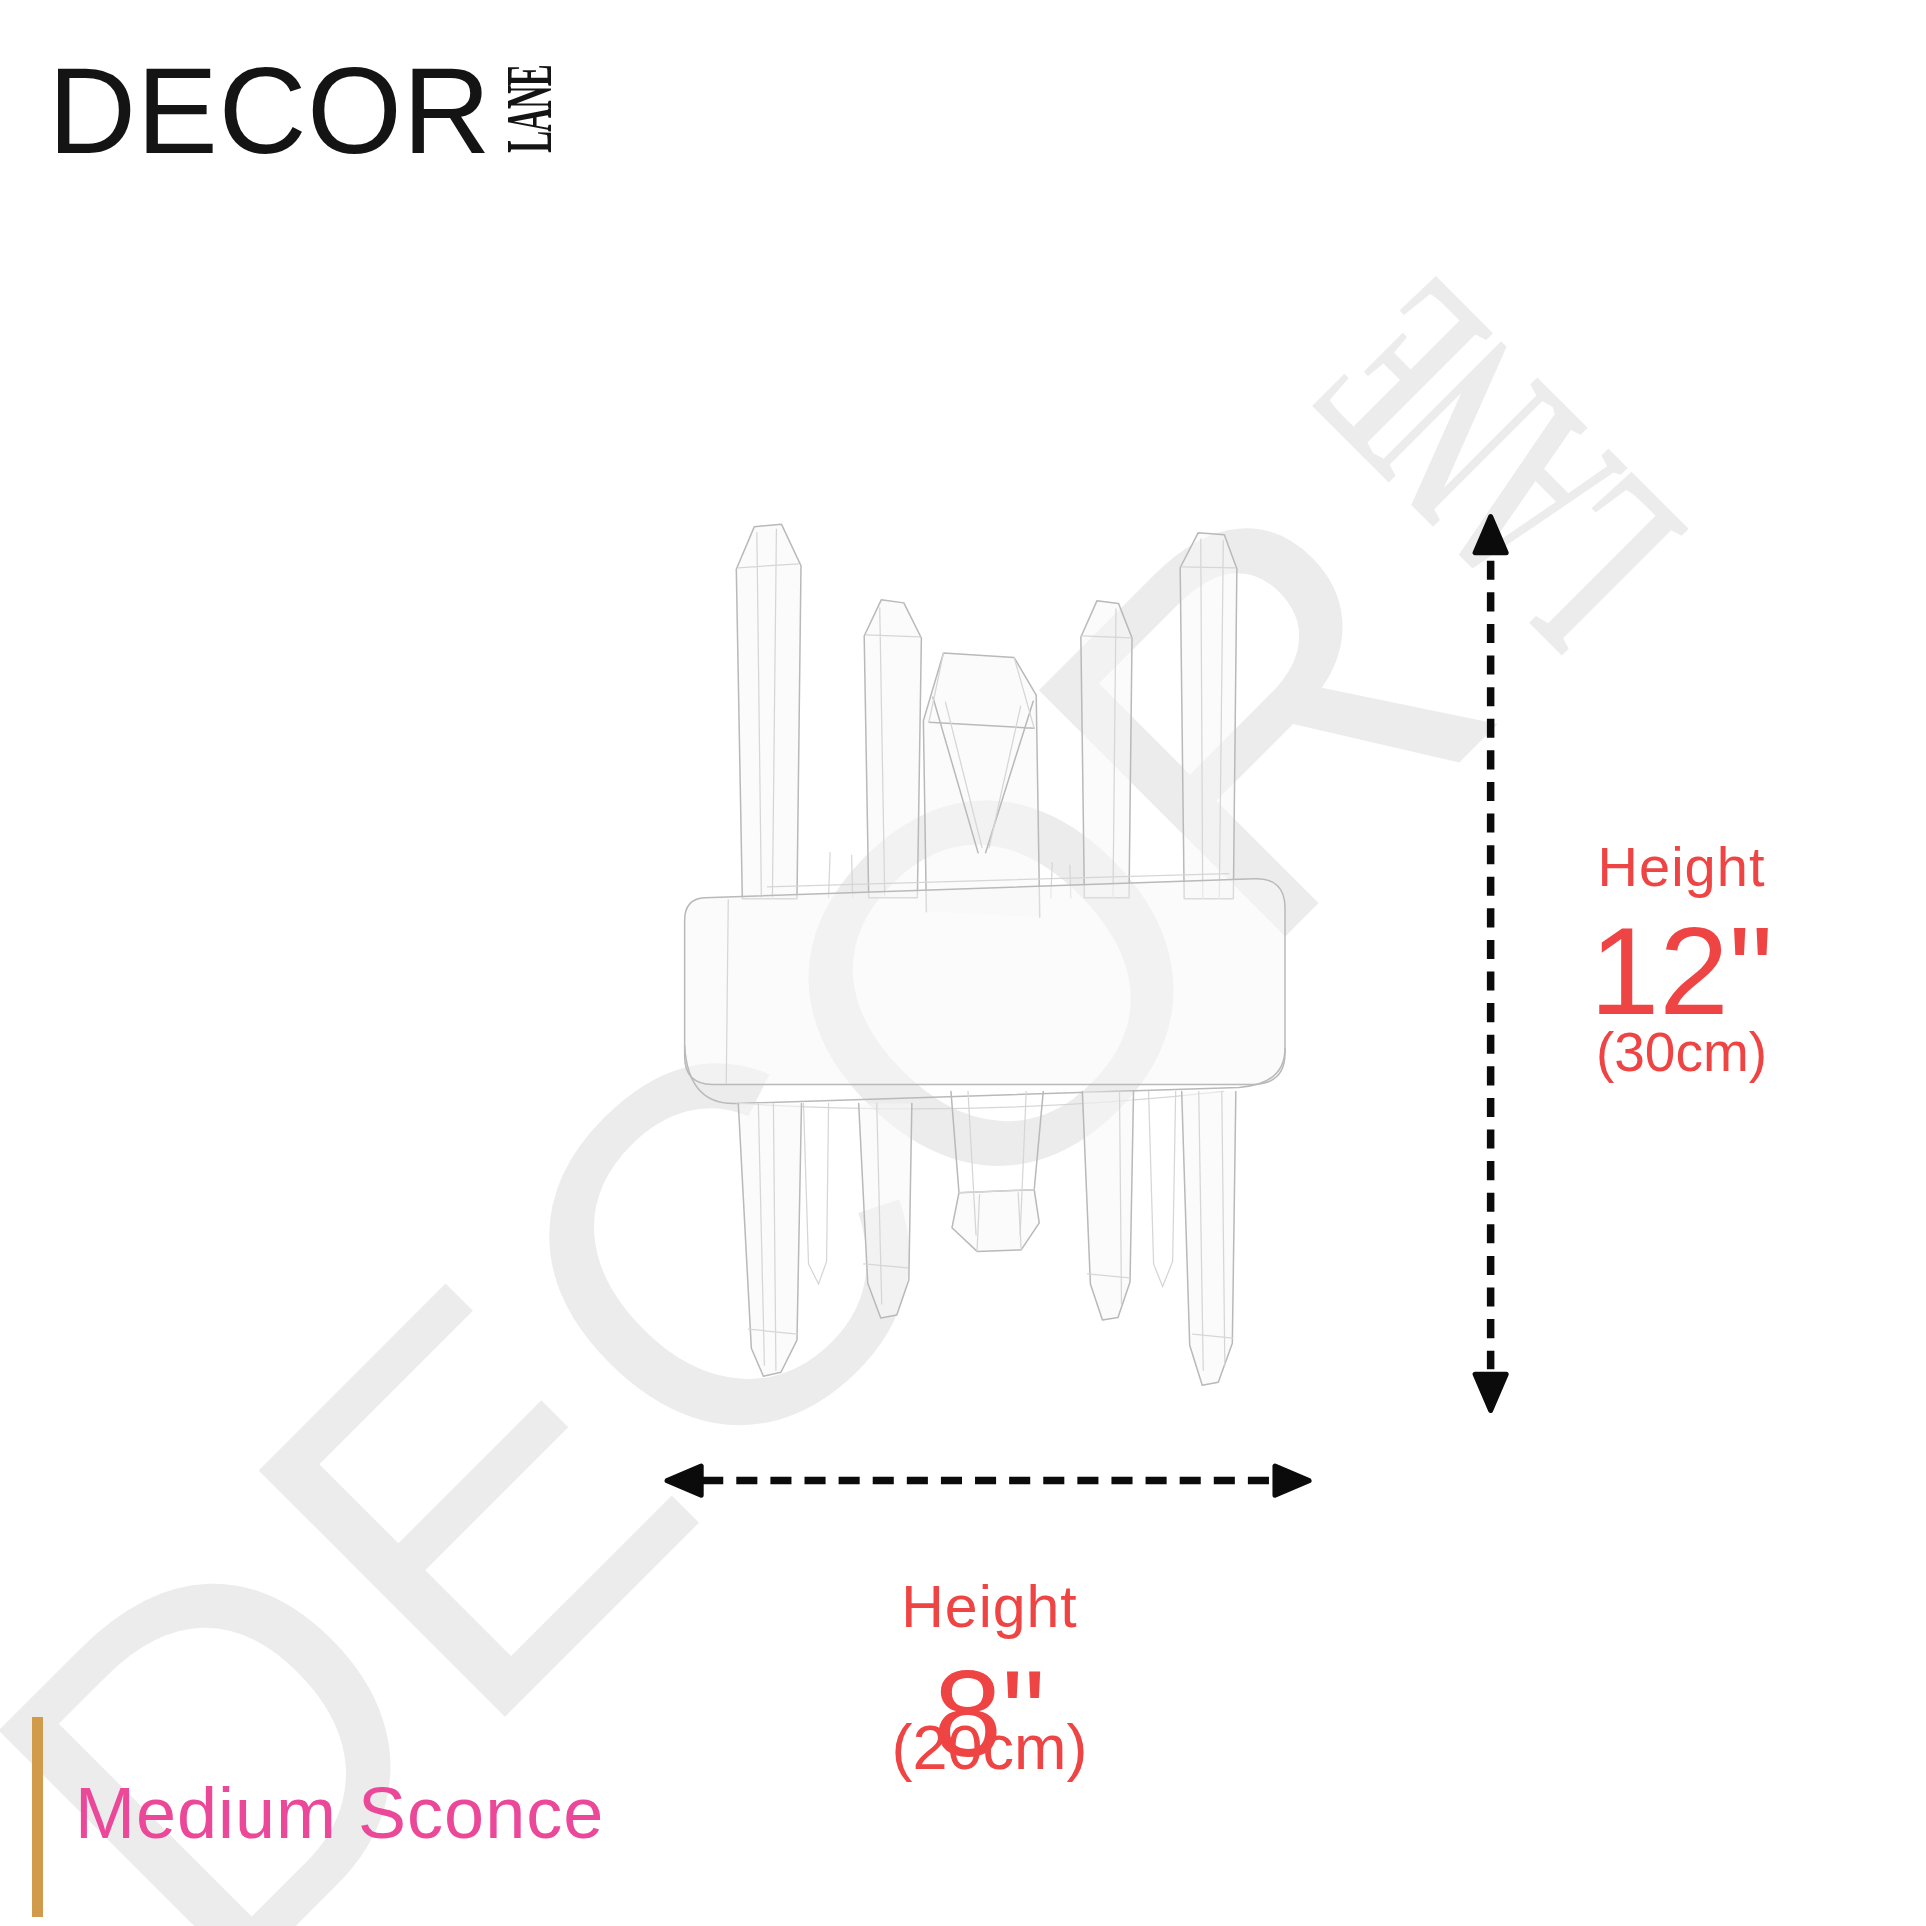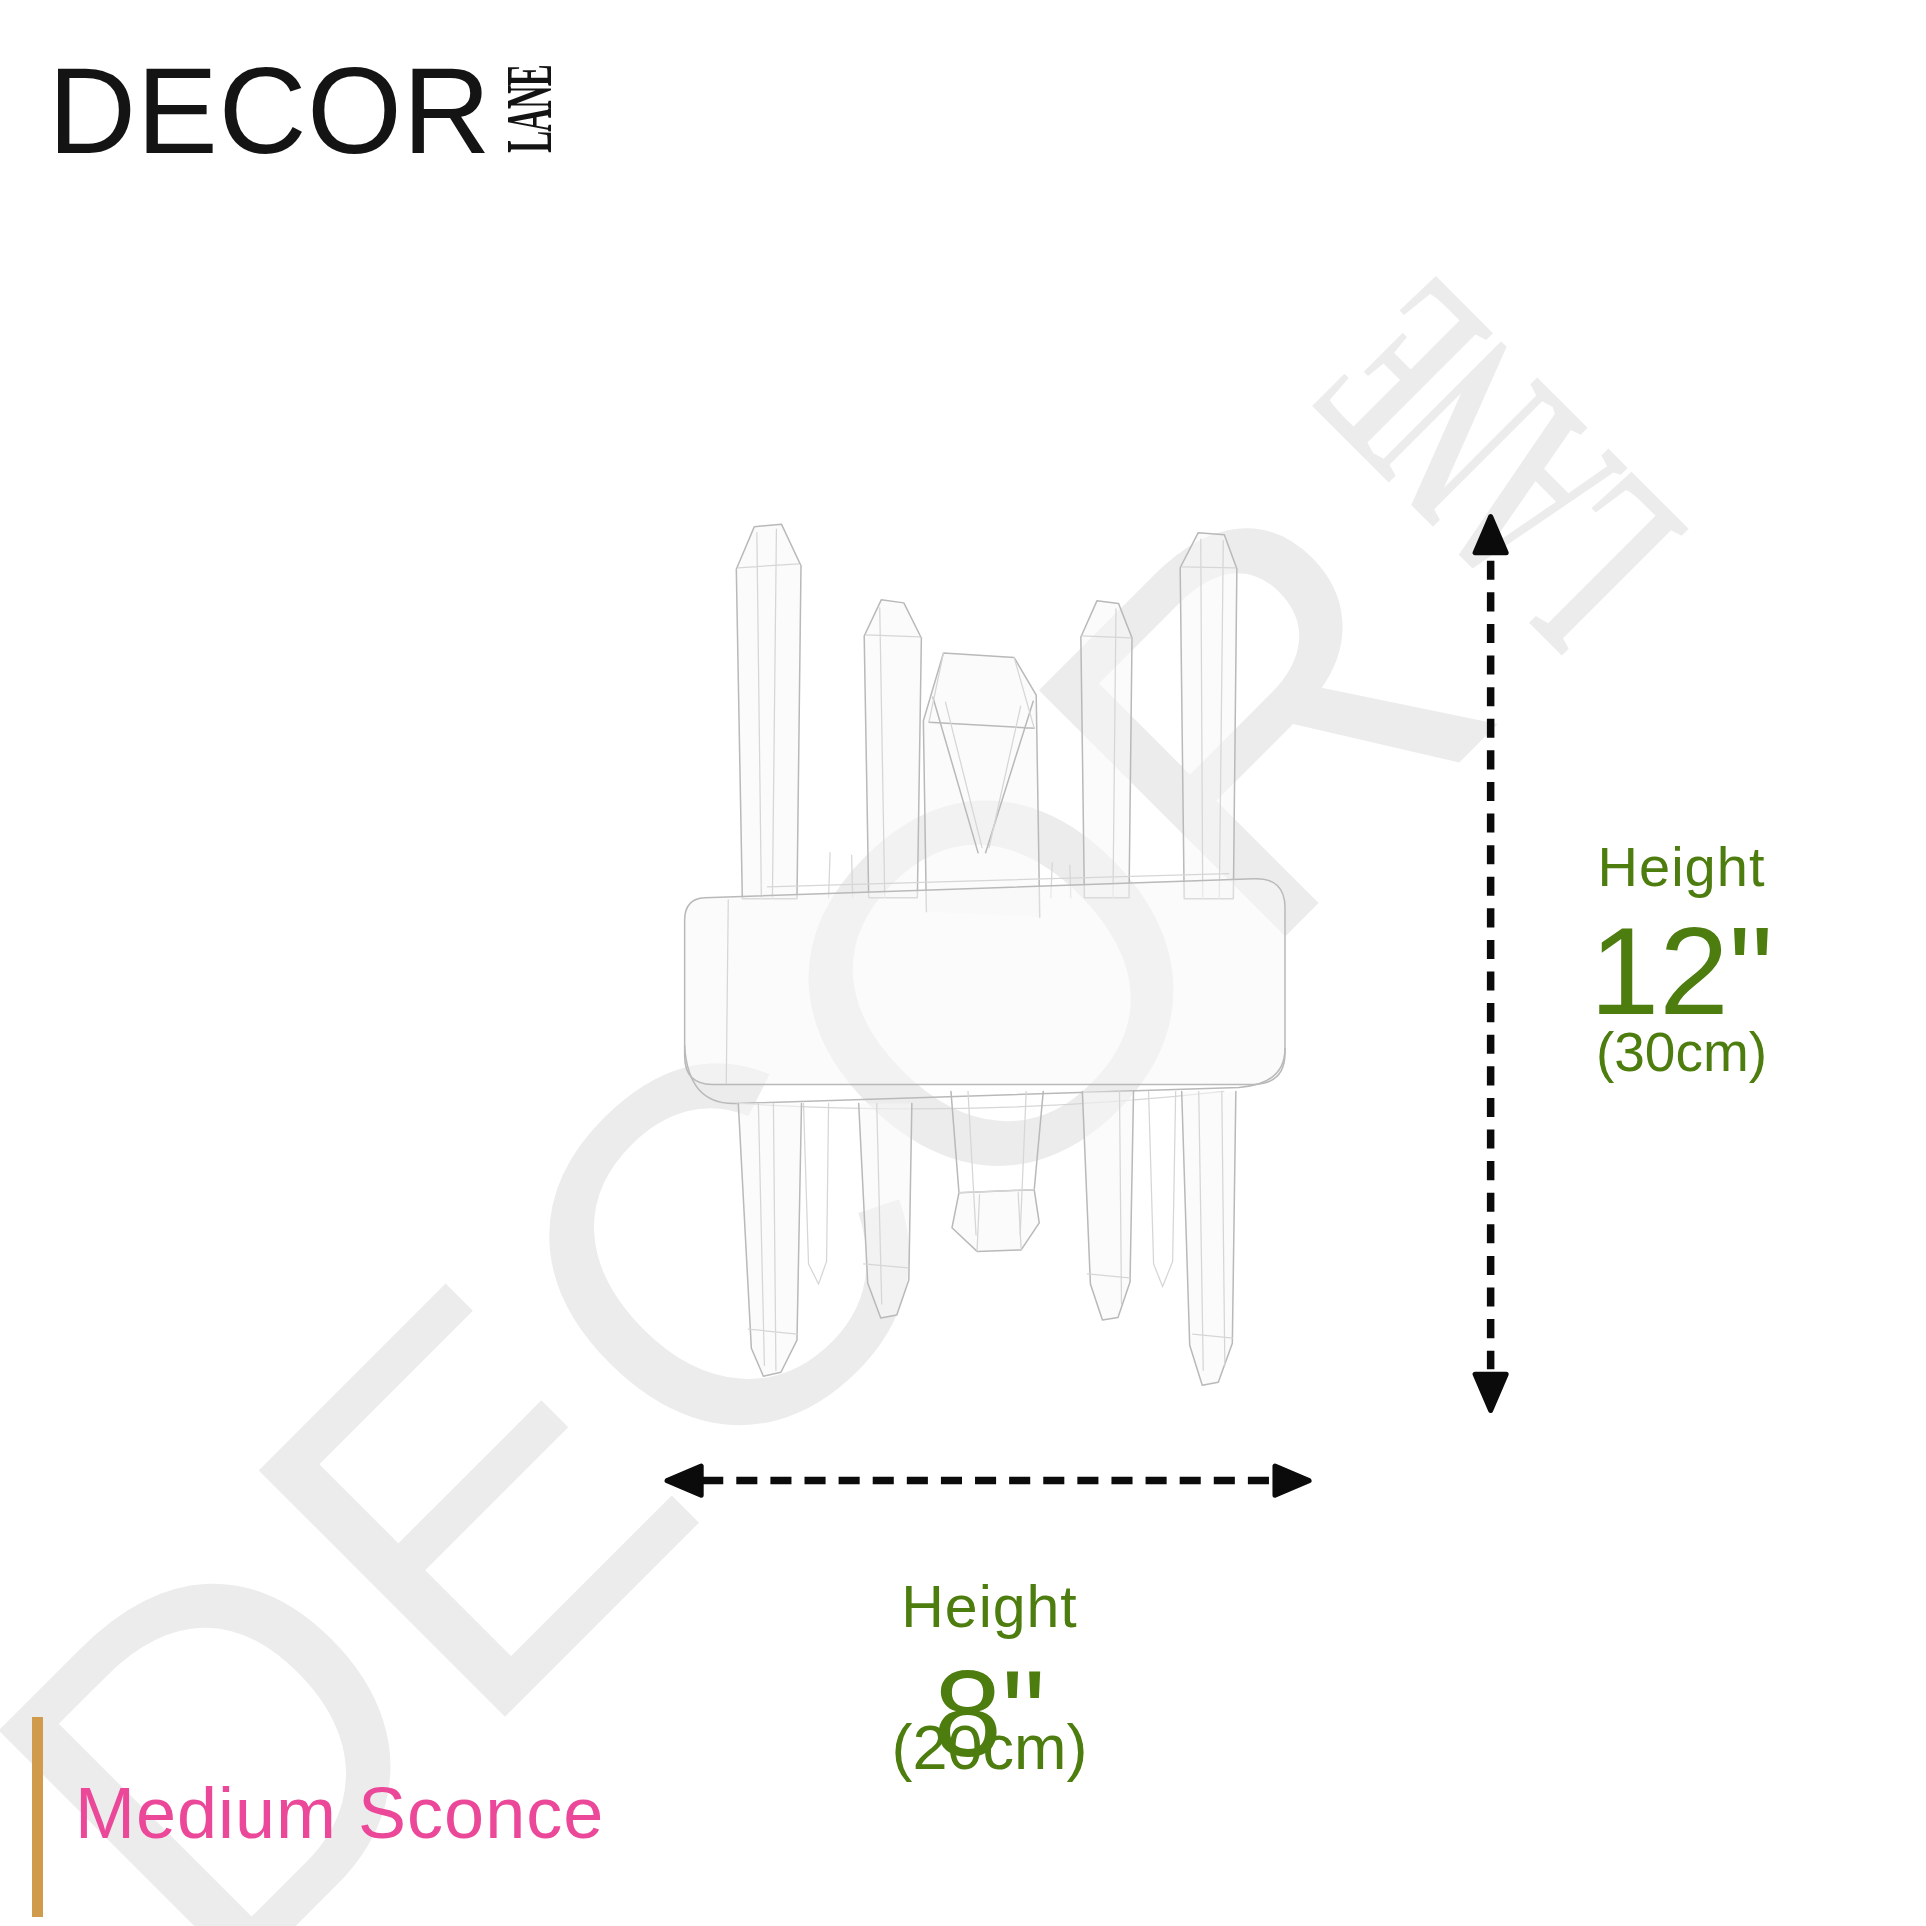--- a/index.html
+++ b/index.html
@@ -23,21 +23,21 @@
              transform-origin:50% 50%;pointer-events:none;}
   .watermark .wm-decor{position:absolute;left:0;top:0;font-size:122px;line-height:1;
                letter-spacing:0.5px;font-weight:400;color:#ececec;white-space:nowrap;}
   .watermark .wm-lane{position:absolute;left:454px;top:13.5px;width:53px;height:91px;
               display:flex;align-items:center;justify-content:center;}
   .watermark .wm-lane span{font-family:"Liberation Serif",serif;font-weight:700;
                    font-size:66px;line-height:1;letter-spacing:-2px;white-space:nowrap;
                    transform:rotate(-90deg) scaleX(0.5);color:#ececec;}
 
   
-  .dim-label{position:absolute;text-align:center;line-height:1;color:#4d7c0f;}
+  .dim-label{position:absolute;text-align:center;line-height:1;color:#ef4444;}
   .height-label  {left:1531px;top:839px;width:301px;font-size:56px;letter-spacing:1px;}
   .height-value  {left:1531px;top:908px;width:301px;font-size:125px;}
   .height-metric {left:1531px;top:1025px;width:301px;font-size:55px;}
   .length-label  {left:814px;top:1578px;width:351px;font-size:59px;letter-spacing:1px;}
   .length-value  {left:814px;top:1652px;width:351px;font-size:123px;}
   .length-metric {left:814px;top:1716px;width:351px;font-size:63px;}
 
   
   .accent-bar{position:absolute;left:32px;top:1717px;width:11px;height:200px;}
   .product-title{position:absolute;left:75px;top:1777px;font-size:72px;line-height:1;

